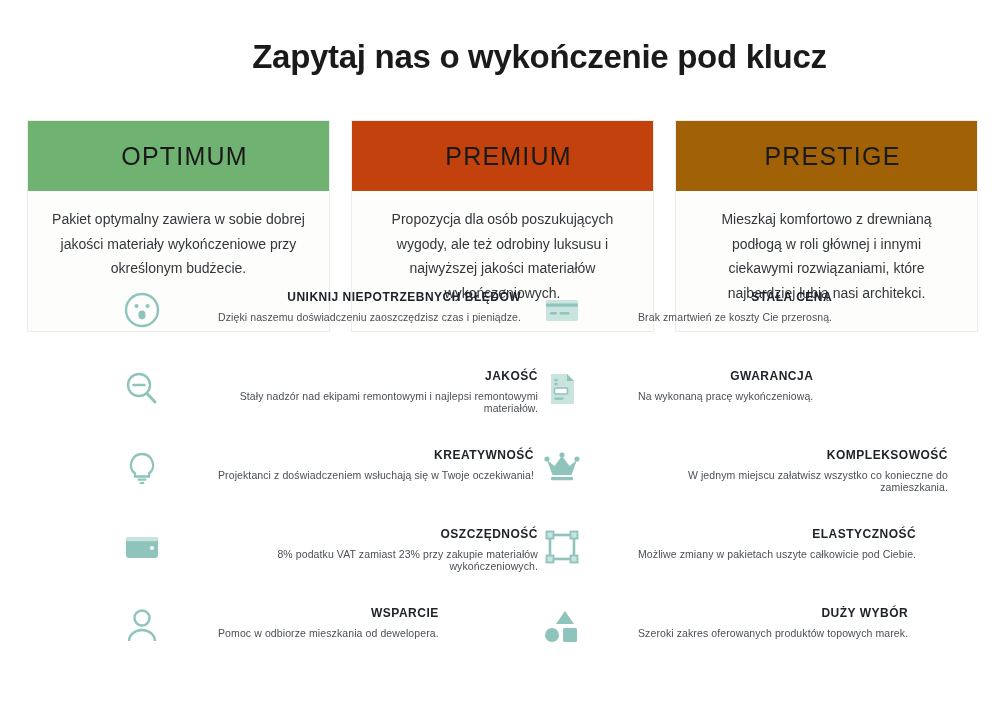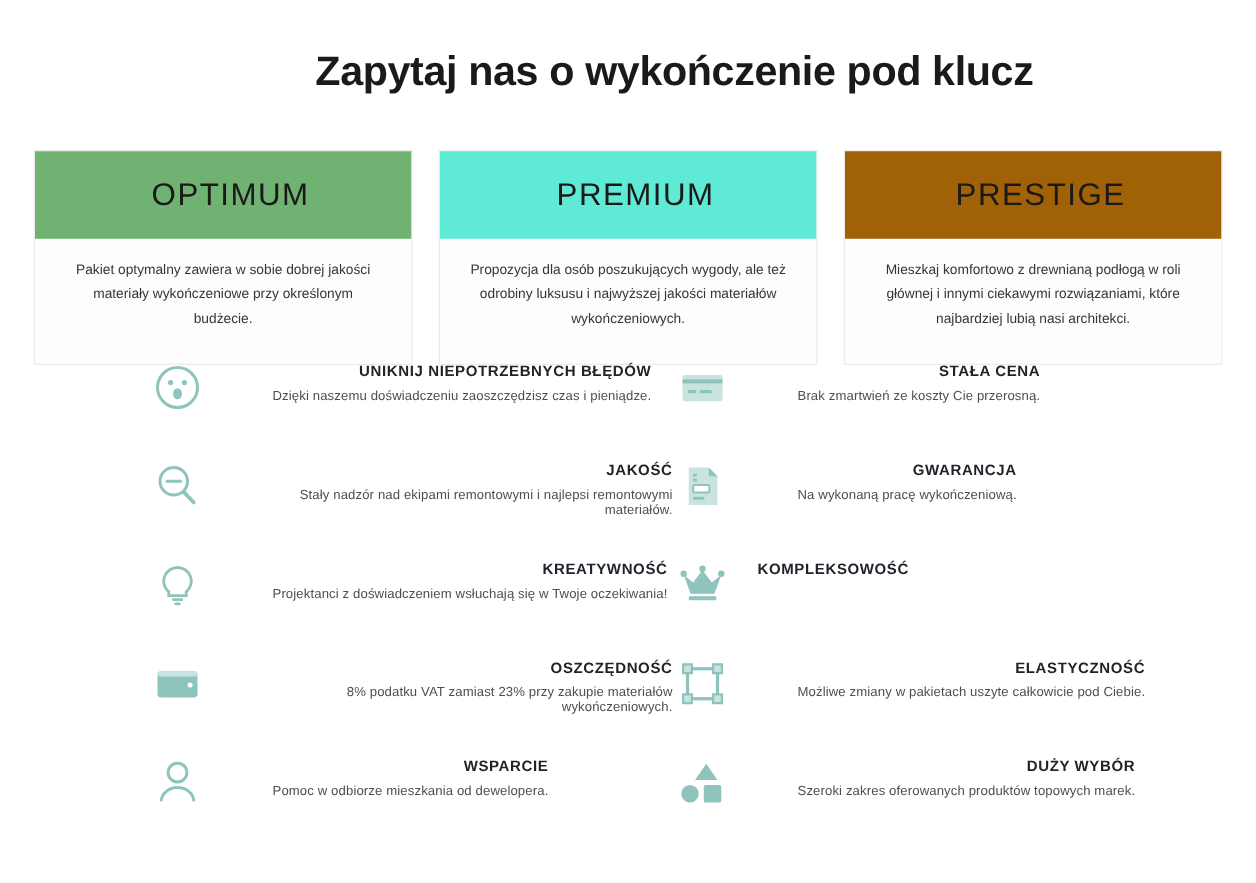--- a/index.html
+++ b/index.html
@@ -39,21 +39,21 @@
   .card-head{
     height:70px;
     display:flex;align-items:center;justify-content:center;
     font-size:25px;
     letter-spacing:1.2px;
     color:#191919;
     padding-left:12px;
   }
   .card-body{
     padding:16px 22px 26px 22px;
-    font-size:11px;
+    font-size:14px;
     line-height:1.75;
     text-align:center;
     color:#33373a;
   }
 
   
   .features{
     position:absolute;left:118px;top:284px;
     width:830px;
     display:grid;
@@ -97,21 +97,21 @@
   <div class="cards">
 
     <div class="card">
       <div class="card-head" style="background:#6fb271">
         <span>OPTIMUM</span>
       </div>
       <div class="card-body">Pakiet optymalny zawiera w sobie dobrej jakości materiały wykończeniowe przy określonym budżecie.</div>
     </div>
 
     <div class="card">
-      <div class="card-head" style="background:#5eead4">
+      <div class="card-head" style="background:#c2410c">
         <span>PREMIUM</span>
       </div>
       <div class="card-body">Propozycja dla osób poszukujących wygody, ale też odrobiny luksusu i najwyższej jakości materiałów wykończeniowych.</div>
     </div>
 
     <div class="card">
       <div class="card-head" style="background:#a16207">
         <span>PRESTIGE</span>
       </div>
       <div class="card-body">Mieszkaj komfortowo z drewnianą podłogą w roli głównej i innymi ciekawymi rozwiązaniami, które najbardziej lubią nasi architekci.</div>
@@ -201,20 +201,21 @@
         <svg width="42" height="42" viewBox="0 0 42 42">
           <path d="M6 13 l5.5 15 h19 L36 13 l-7.5 6 L21 9 l-7.5 10 z" fill="#8fc4bd"></path>
           <circle cx="6" cy="12" r="2.6" fill="#8fc4bd"></circle>
           <circle cx="36" cy="12" r="2.6" fill="#8fc4bd"></circle>
           <circle cx="21" cy="8" r="2.6" fill="#8fc4bd"></circle>
           <rect x="10" y="30" width="22" height="3.2" rx="1" fill="#8fc4bd"></rect>
         </svg>
       </div>
       <div class="f-text">
         <div class="f-title">KOMPLEKSOWOŚĆ</div>
+        <div class="f-desc">W jednym miejscu załatwisz wszystko co konieczne do zamieszkania.</div>
       </div>
     </div>
 
     <div class="feature">
       <div class="f-icon">
         <svg width="42" height="42" viewBox="0 0 42 42">
           <rect x="5" y="11" width="32" height="21" rx="3" fill="#8fc4bd"></rect>
           <rect x="5" y="11" width="32" height="4.2" rx="2" fill="#c9e3df"></rect>
           <circle cx="31" cy="22" r="2" fill="#ffffff"></circle>
         </svg>

